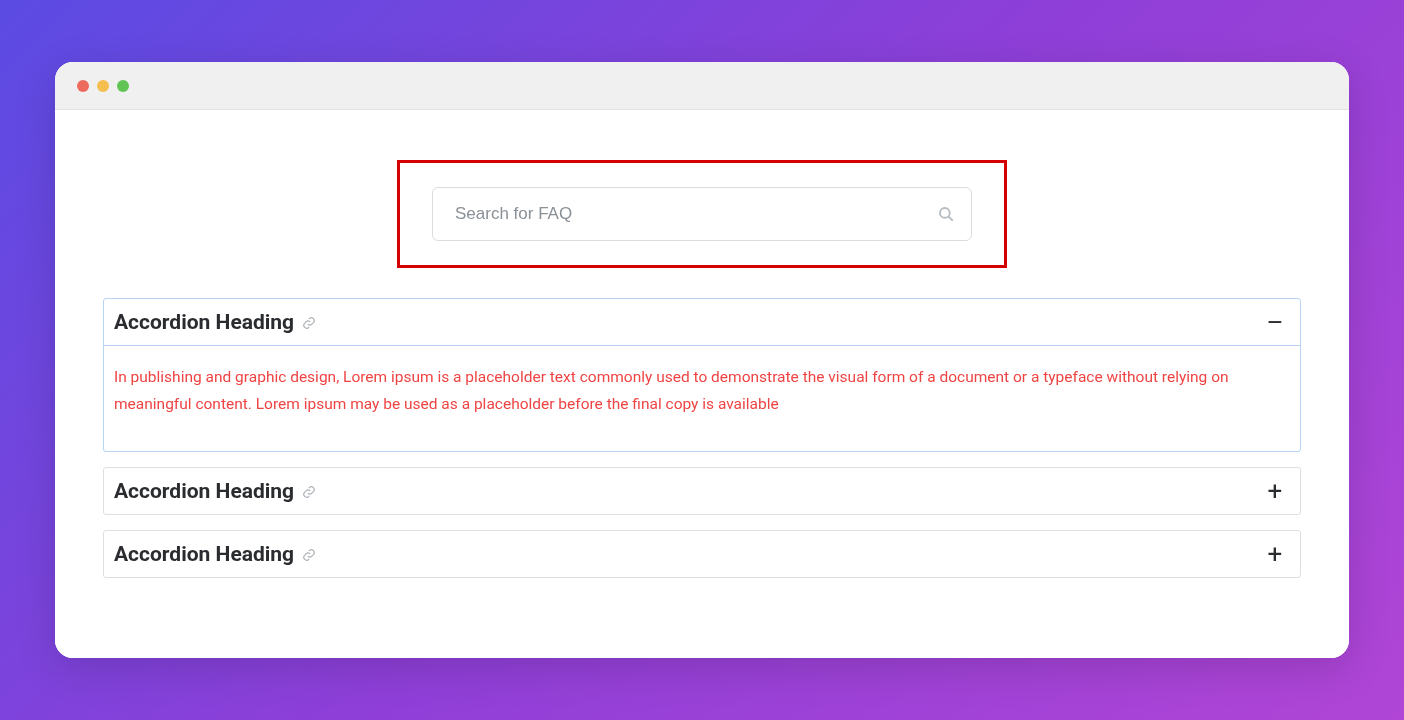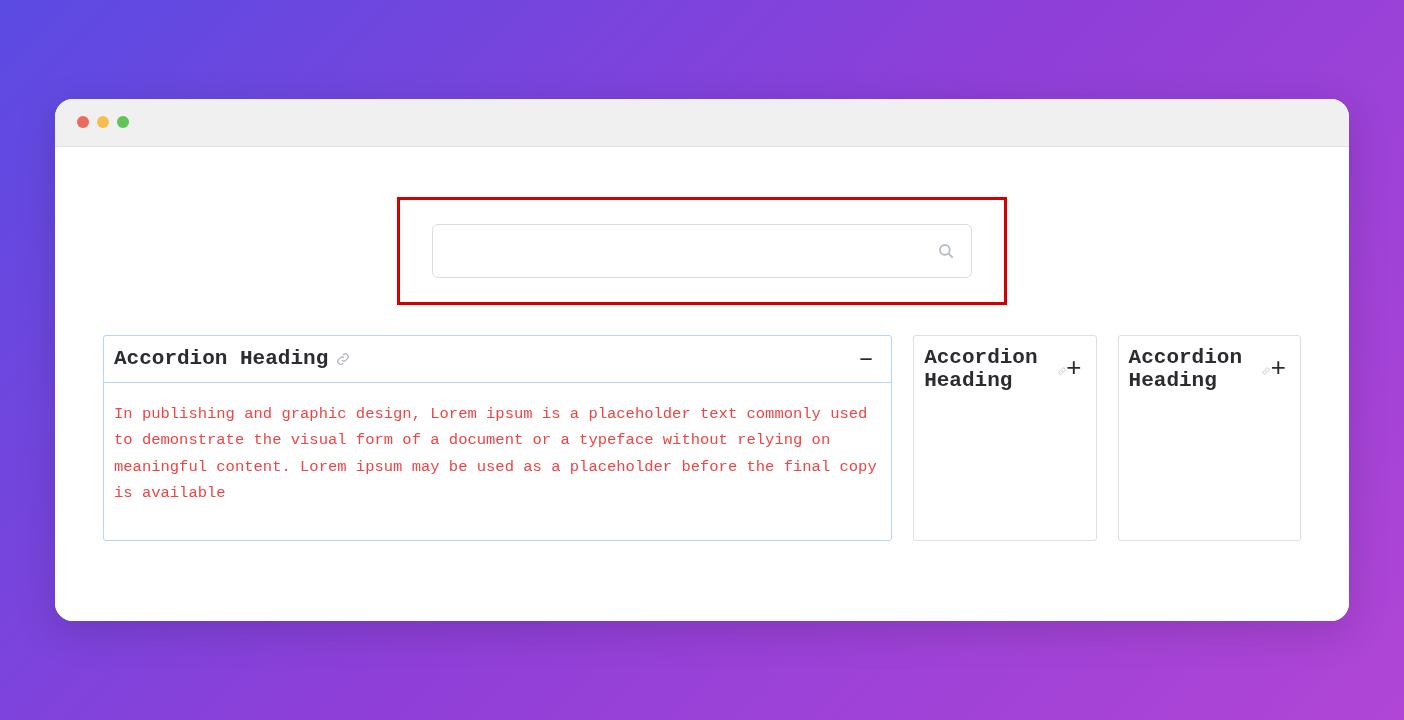--- a/index.html
+++ b/index.html
@@ -66,21 +66,21 @@
   .search-box input::placeholder { color: #8a9097; }
   .search-icon {
     position: absolute;
     right: 16px;
     top: 50%;
     transform: translateY(-50%);
     width: 18px; height: 18px;
     color: #b6bcc3;
   }
 
-  .accordion { display: flex; flex-direction: row; gap: 21px; font-family: Liberation Mono, monospace; }
+  .accordion { display: flex; flex-direction: column; gap: 15px; }
 
   .acc-item {
     border: 1px solid #dcdfe4;
     border-radius: 3px;
     background: #fff;
   }
   .acc-item.open {
     border: 1px solid #b7d5f3;
   }
   .acc-header {
@@ -122,20 +122,21 @@
   <div class="titlebar">
     <div class="dot red"></div>
     <div class="dot yellow"></div>
     <div class="dot green"></div>
   </div>
 
   <div class="content">
 
     <div class="search-wrap">
       <div class="search-box">
+        <input type="text" placeholder="Search for FAQ" style="">
         <span class="search-icon">
           <svg viewBox="0 0 24 24" fill="none" stroke="currentColor" stroke-width="2.5">
             <circle cx="10.5" cy="10.5" r="6.5"></circle>
             <line x1="15.5" y1="15.5" x2="21" y2="21"></line>
           </svg>
         </span>
       </div>
     </div>
 
     <div class="accordion">

